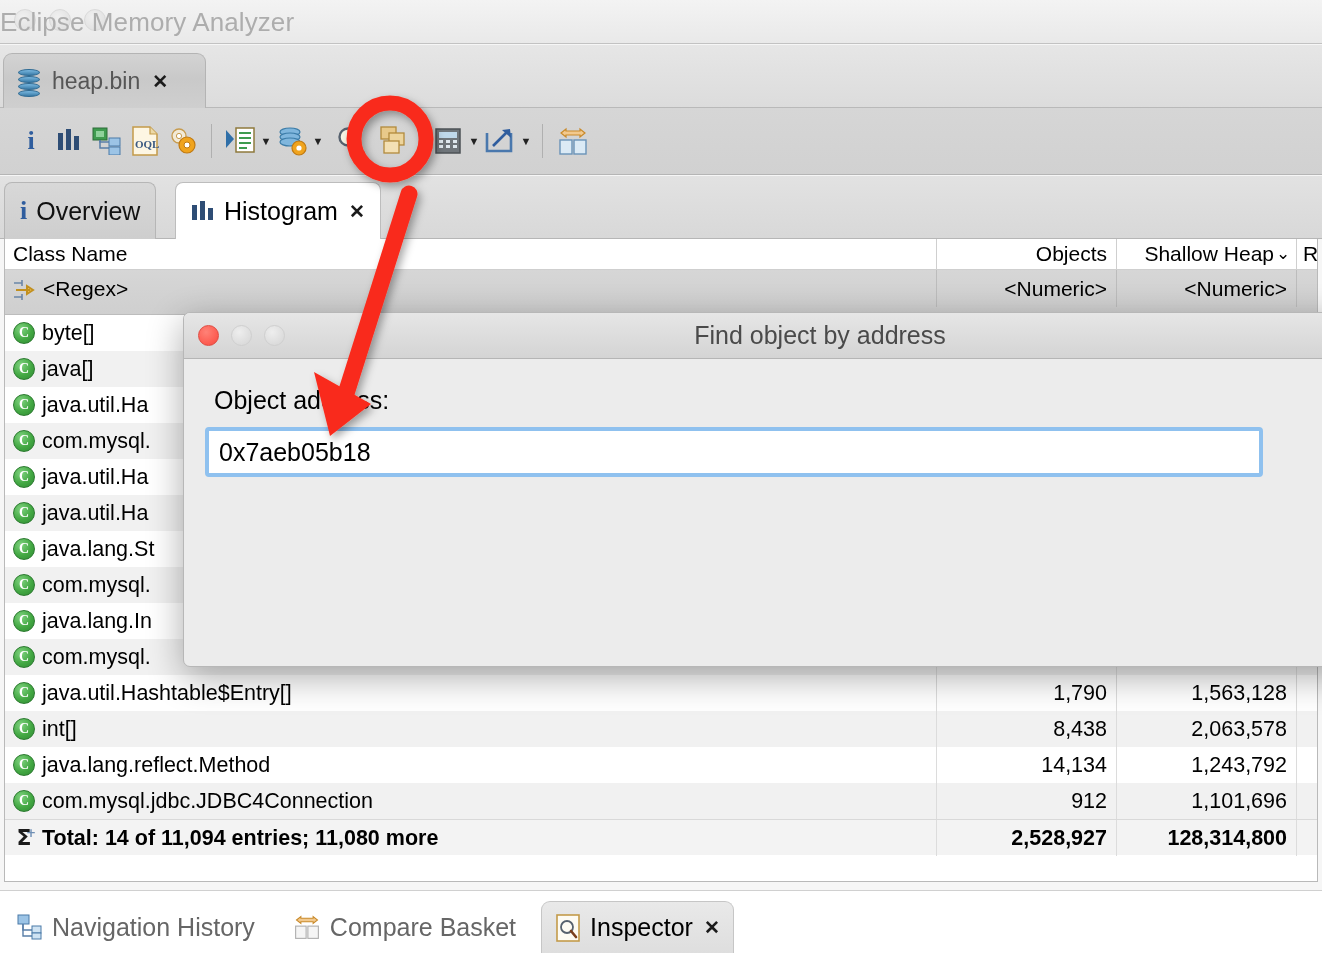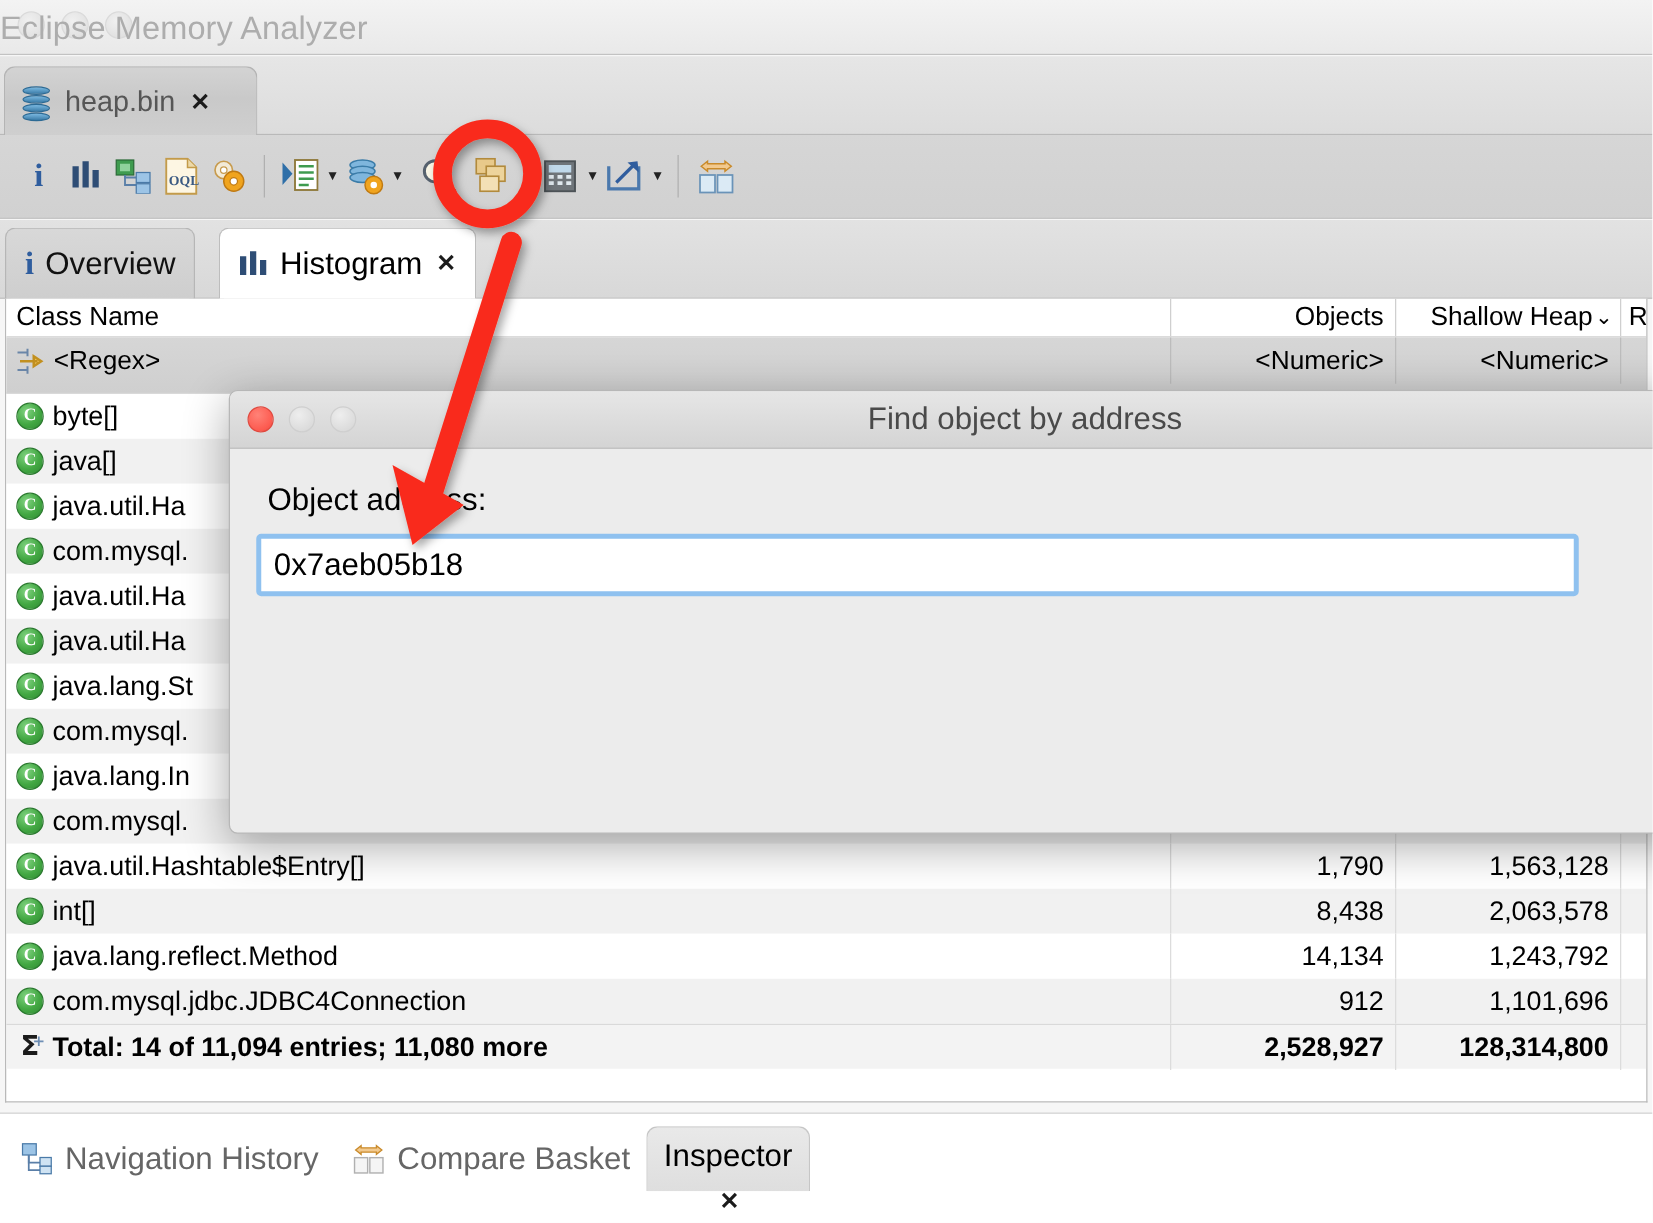--- a/index.html
+++ b/index.html
@@ -238,35 +238,34 @@
 
   
   .bottombar {
     position: absolute; left: 0; top: 890px;
     width: 1322px; height: 88px;
     background: #ffffff;
     border-top: 1px solid #d0d0d0;
   }
   .btabs {
     position: absolute; left: 4px; top: 6px;
-    display: flex; align-items: flex-end; height: 56px;
+    display: flex; align-items: flex-end; height: 56px; gap: 12px;
   }
   .btab {
     display: flex; align-items: center; gap: 9px;
     height: 52px; padding: 0 13px;
     font-size: 25px; color: #666;
     box-sizing: border-box;
     white-space: nowrap;
   }
   .btab.active {
     color: #000;
     background: linear-gradient(to bottom,#e9e9e9,#dedede);
     border: 1px solid #c6c6c6; border-bottom: none;
     border-radius: 9px 9px 0 0;
-    flex-direction: column;
   }
 
   
   .dialog {
     position: absolute;
     left: 183px; top: 312px;
     width: 1274px; height: 355px;
     background: #ececec;
     border: 1px solid #b7b7b7;
     border-radius: 7px;

